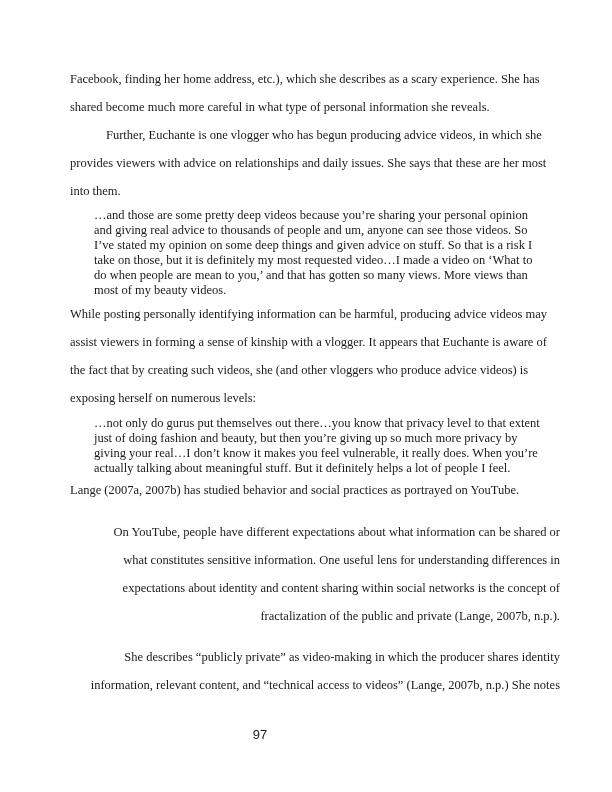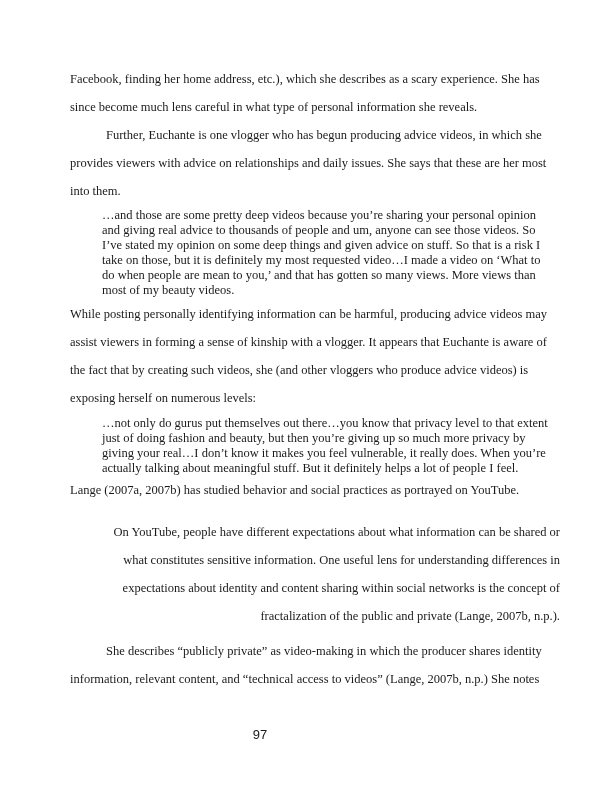--- a/index.html
+++ b/index.html
@@ -24,60 +24,60 @@
     width: 490px;
   }
   .line {
     white-space: nowrap;
   }
   .para .line {
     line-height: 28px;
     height: 28px;
   }
   .quote {
-    margin-left: 32px;
+    margin-left: 24px;
   }
   .quote.single .line {
     line-height: 15px;
     height: 15px;
   }
   .quote.double .line {
     line-height: 28px;
     height: 28px;
     text-align: right;
   }
   .line.indent {
     text-indent: 36px;
   }
   .mt3  { margin-top: 3px; }
   .mt2  { margin-top: 2px; }
   .mt4  { margin-top: 4px; }
   .mt14 { margin-top: 14px; }
-  .mt7  { margin-top: 7px; }
+  .mt7  { margin-top: 13px; text-align: right; }
   .page-number {
     position: absolute;
     top: 728px;
     left: 0;
     width: 520px;
     text-align: center;
     font-family: "Liberation Sans", sans-serif;
     font-size: 13px;
     line-height: 14px;
     color: #1a1a1a;
   }
 </style>
 </head>
 <body>
 
 <div class="page">
   <div class="content">
 
     <div class="para">
       <div class="line">Facebook, finding her home address, etc.), which she describes as a scary experience. She has</div>
-      <div class="line">since become much lens careful in what type of personal information she reveals.</div>
+      <div class="line">shared become much more careful in what type of personal information she reveals.</div>
     </div>
 
     <div class="para">
       <div class="line indent">Further, Euchante is one vlogger who has begun producing advice videos, in which she</div>
       <div class="line">provides viewers with advice on relationships and daily issues. She says that these are her most</div>
       <div class="line">into them.</div>
     </div>
 
     <div class="quote single mt3">
       <div class="line">…and those are some pretty deep videos because you’re sharing your personal opinion</div>

